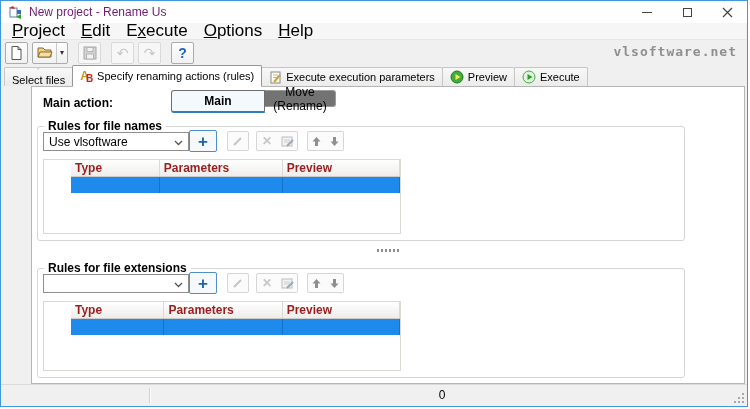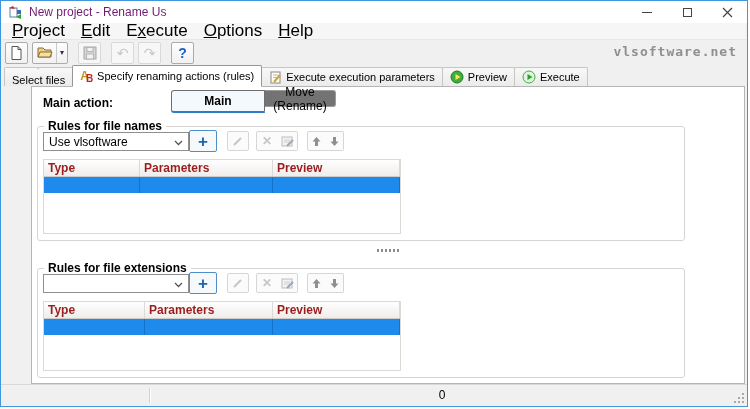--- a/index.html
+++ b/index.html
@@ -60,21 +60,21 @@
   .rbtn { position: absolute; display: flex; align-items: center; justify-content: center; background: #fbfbfb; border: 1px solid #d6d6d6; border-radius: 2px; height: 20px; top: 4px; }
   .rbtn-plus { left: 151px; top: 3px; width: 28px; height: 22px; border: 1px solid #4e8fc7; background: #f5f9fc; }
   .glyph-plus { color: #1f63ae; font-size: 17px; font-weight: bold; line-height: 17px; }
   .rbtn-edit { left: 189px; width: 22px; }
   .rbtn-del  { left: 218px; width: 22px; border-radius: 2px 0 0 2px; }
   .glyph-x { color: #c6c6c6; font-size: 12px; font-weight: bold; }
   .rbtn-form { left: 239px; width: 21px; border-left: none; border-radius: 0 2px 2px 0; }
   .rbtn-up   { left: 269px; width: 19px; border-radius: 2px 0 0 2px; }
   .rbtn-down { left: 287px; width: 19px; border-left: none; border-radius: 0 2px 2px 0; }
 
-  .rtable { position: absolute; left: 5px; top: 32px; width: 358px; bottom: 6px; border: 1px solid #dcd9d5; background: #fff; }
+  .rtable { position: absolute; left: 5px; top: 32px; width: 358px; bottom: 6px; border: 1px solid #dcd9d5; background: #fff; padding-left: 27px; }
   .rt-head { display: flex; height: 17px; background: linear-gradient(#ffffff,#efedeb); border-bottom: 1px solid #cfccc7; }
   .rt-hcell { height: 16px; line-height: 16px; padding-left: 4px; font-weight: bold; font-size: 12px; color: #9b1d1d; border-right: 1px solid #ddd9d4; overflow: hidden; white-space: nowrap; }
   .rt-row { display: flex; height: 16px; background: #1e8bec; }
   .rt-cell { height: 16px; border-right: 1px solid #1173c9; }
 
   .splitter { position: absolute; left: 50%; top: 162px; width: 22px; height: 3px; transform: translateX(-50%); background: repeating-linear-gradient(90deg, #8c8c8c 0 2px, transparent 2px 4px); cursor: row-resize; }
 
   
   .statusbar { position: absolute; left: 0; right: 0; bottom: 0; height: 22px; background: #f0f0f0; border-top: 1px solid #d9d9d9; }
   .sb-sep { position: absolute; left: 148px; top: 3px; bottom: 3px; width: 1px; background: #d2d2d2; box-shadow: 1px 0 0 #ffffff; }

